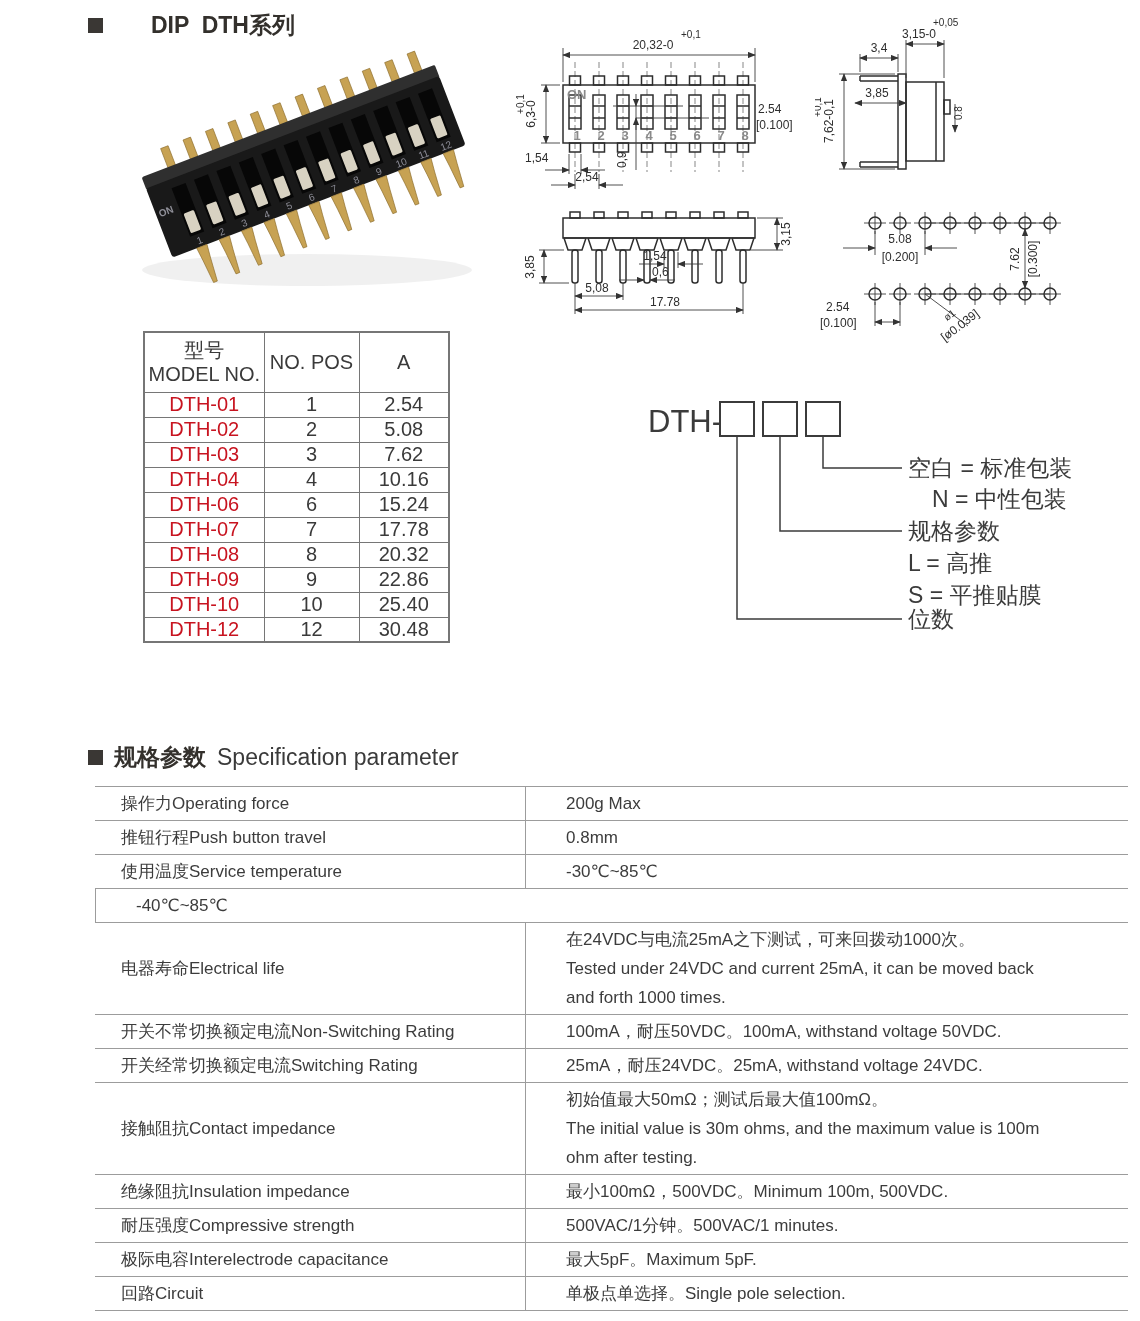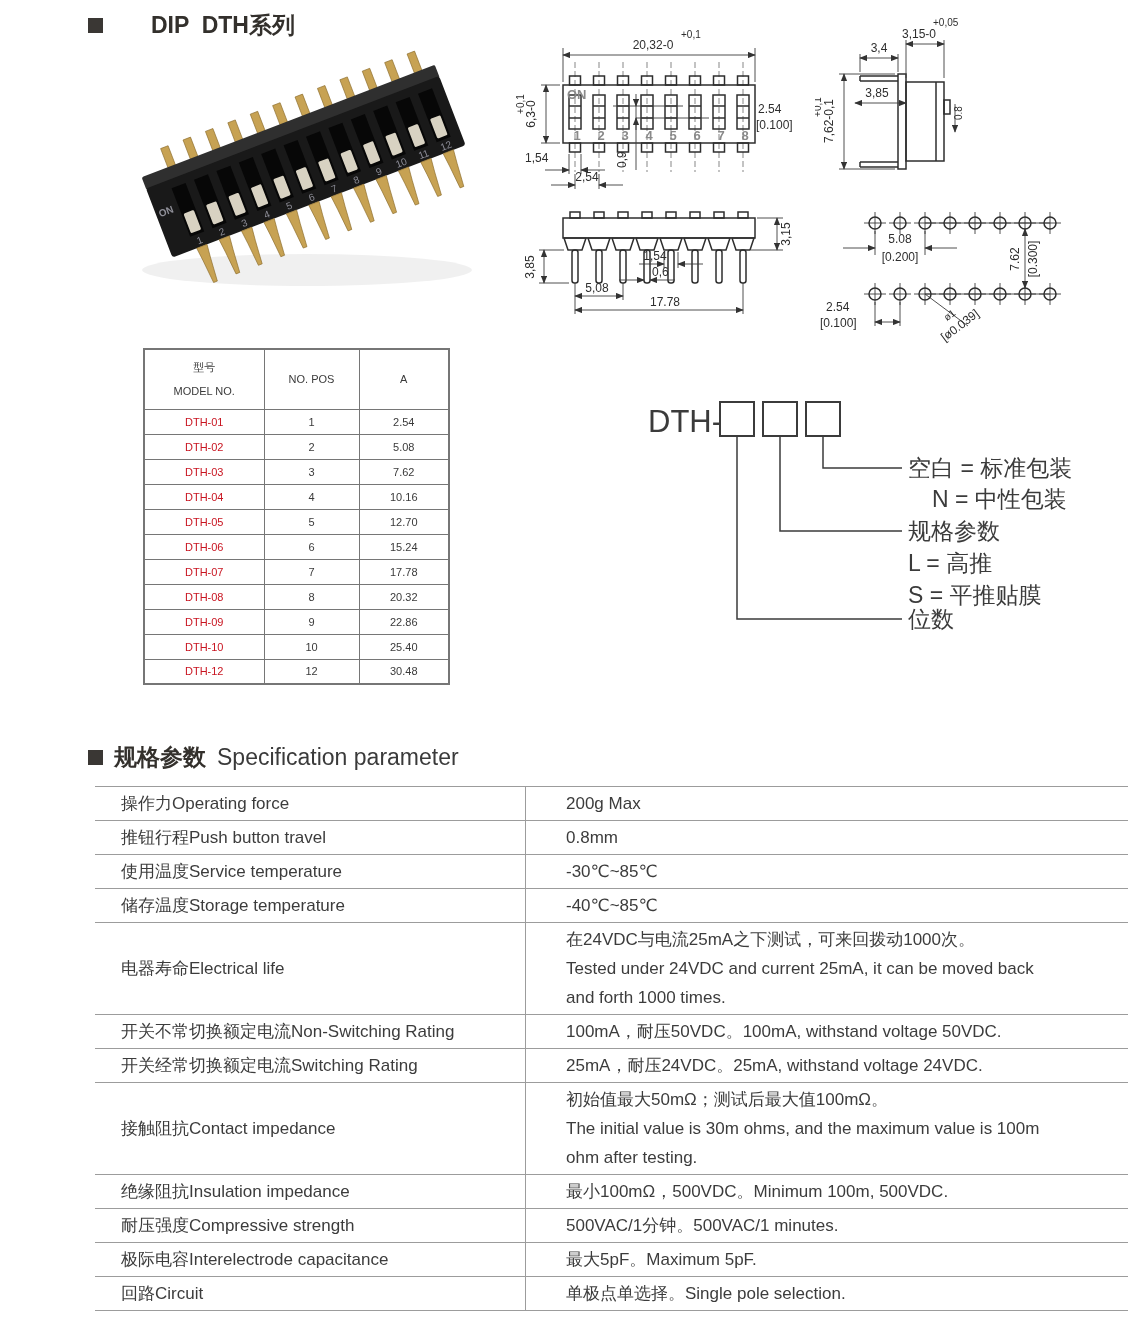--- a/index.html
+++ b/index.html
@@ -28,22 +28,22 @@
   .dthin { stroke:#3c3c3c; stroke-width:0.9; fill:none; }
   .ddash { stroke:#555; stroke-width:0.7; fill:none; stroke-dasharray:6 3; }
   .arrow2 { marker-start:url(#ah); marker-end:url(#ah); }
   .arrowE { marker-end:url(#ah); }
   .dtxt { font-size:12px; fill:#2e2e2e; }
   .dtol { font-size:10px; fill:#2e2e2e; }
   .dnum { font-size:13px; fill:#8a8a8a; font-weight:bold; text-anchor:middle; }
   .don  { font-size:13px; fill:#8a8a8a; font-weight:bold; text-anchor:start; }
 
   
-  #model-table { position:absolute; left:143px; top:348px; border-collapse:collapse;
-    font-size:11px; table-layout:fixed; }
+  #model-table { position:absolute; left:143px; top:331px; border-collapse:collapse;
+    font-size:20px; table-layout:fixed; }
   #model-table, #model-table th, #model-table td { border:1px solid #767676; }
   #model-table { border-width:2px; }
   #model-table th { font-weight:normal; color:#3a3a3a; height:60px; text-align:center; line-height:24px; }
   #model-table td { height:25px; text-align:center; color:#3a3a3a; }
   #model-table .c1 { width:120px; } #model-table .c2 { width:95px; } #model-table .c3 { width:90px; }
   #model-table td.model-cell { font-weight:normal; }
 
   
   #part-number { position:absolute; left:640px; top:388px; }
   .pn-prefix { font-size:31px; fill:#3b3b3b; }
@@ -475,25 +475,20 @@
         <td class="model-cell" style="color: rgb(200, 20, 32);">DTH-03</td>
         <td>3</td>
         <td>7.62</td>
       </tr>
       <tr>
         <td class="model-cell" style="color: rgb(200, 20, 32);">DTH-04</td>
         <td>4</td>
         <td>10.16</td>
       </tr>
       <tr>
-        <td class="model-cell" style="color: rgb(200, 20, 32);">DTH-05</td>
-        <td>5</td>
-        <td>12.70</td>
-      </tr>
-      <tr>
         <td class="model-cell" style="color: rgb(200, 20, 32);">DTH-06</td>
         <td>6</td>
         <td>15.24</td>
       </tr>
       <tr>
         <td class="model-cell" style="color: rgb(200, 20, 32);">DTH-07</td>
         <td>7</td>
         <td>17.78</td>
       </tr>
       <tr>
@@ -554,21 +549,20 @@
         <div>0.8mm</div>
       </div>
     </div>
     <div class="spec-row">
       <div class="spec-param">使用温度Service temperature</div>
       <div class="spec-value">
         <div>-30℃~85℃</div>
       </div>
     </div>
     <div class="spec-row">
-      <div class="spec-param">储存温度Storage temperature</div>
       <div class="spec-value">
         <div>-40℃~85℃</div>
       </div>
     </div>
     <div class="spec-row tall">
       <div class="spec-param">电器寿命Electrical life</div>
       <div class="spec-value">
         <div>在24VDC与电流25mA之下测试，可来回拨动1000次。</div>
         <div>Tested under 24VDC and current 25mA, it can be moved back</div>
         <div>and forth 1000 times.</div>

